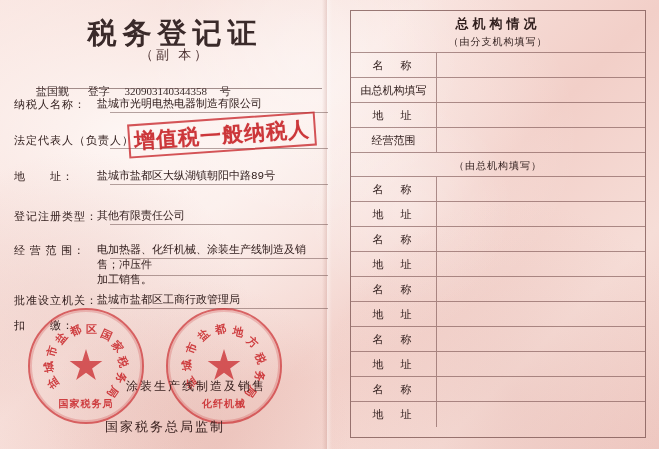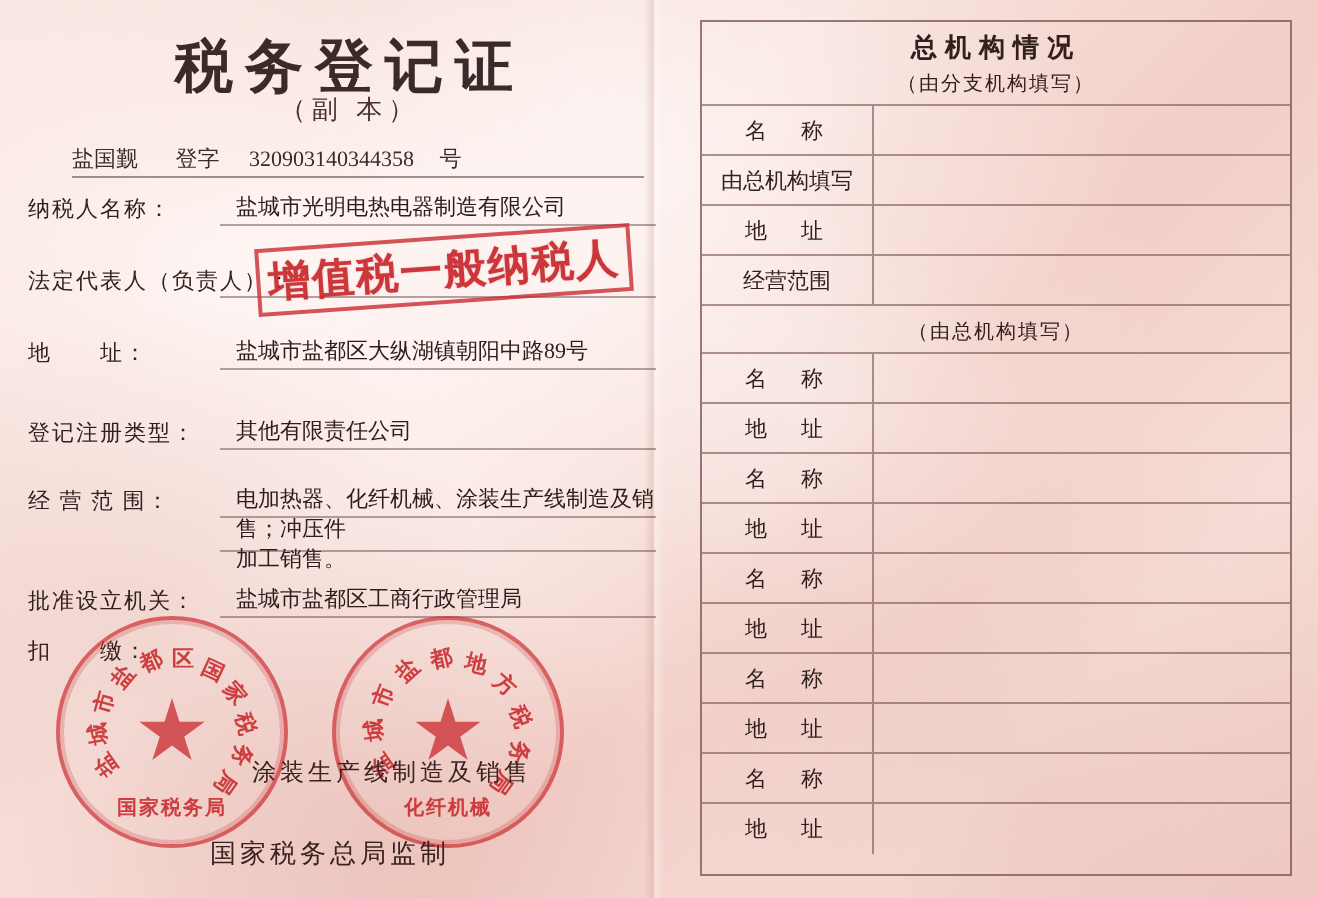--- a/index.html
+++ b/index.html
@@ -69,21 +69,21 @@
     width: 230px;
     text-align: center;
     font-size: 13px;
     letter-spacing: 3px;
     color: #4a3030;
   }
 
   .numline {
     position: absolute;
     left: 36px;
-    top: 72px;
+    top: 84px;
     width: 290px;
     height: 18px;
     font-size: 11px;
     color: #3a2a2a;
     white-space: nowrap;
   }
   .numline .seg { margin-right: 2px; }
   .numline .code {
     font-family: "Liberation Serif", serif;
     letter-spacing: 0px;
@@ -106,26 +106,27 @@
   .row .label {
     position: absolute;
     left: 0;
     top: 0;
     width: 96px;
     letter-spacing: 1px;
     white-space: nowrap;
   }
   .row .value {
     position: absolute;
-    left: 104px;
+    left: 83px;
     top: 0;
     width: 214px;
     line-height: 15px;
     white-space: pre-wrap;
     color: #2e1b1a;
+    font-family: Liberation Mono, monospace;
   }
   .row .rule {
     position: absolute;
     left: 96px;
     width: 218px;
     border-bottom: 1px solid rgba(90,60,58,0.45);
   }
 
   .stamp-red-text {
     position: absolute;

